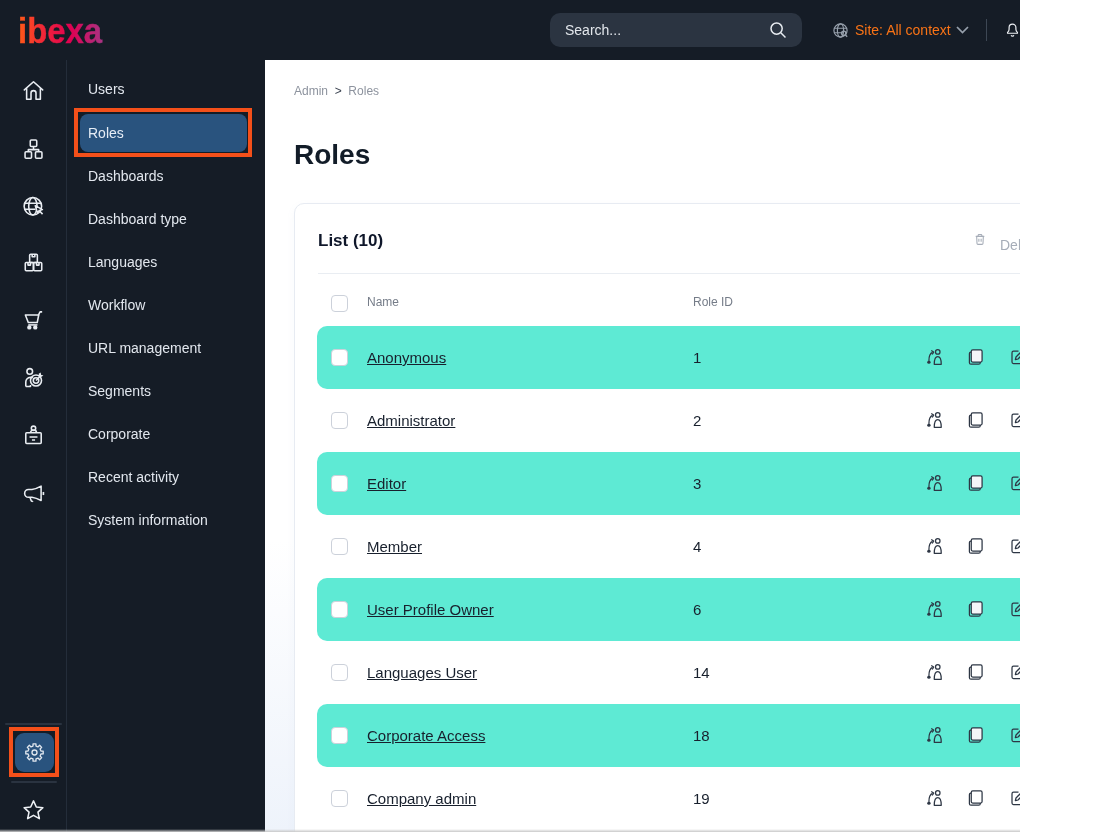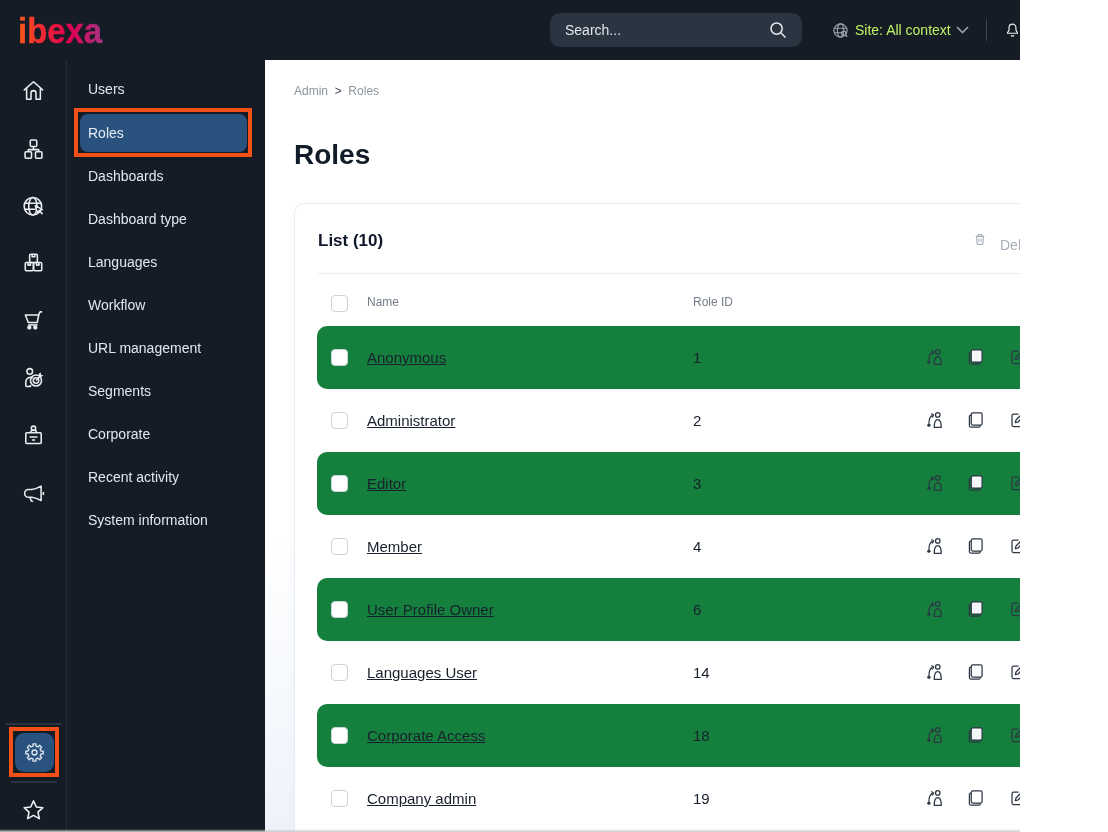--- a/index.html
+++ b/index.html
@@ -3,21 +3,21 @@
 <meta charset="utf-8">
 <style>
 *{margin:0;padding:0;box-sizing:border-box}
 html,body{width:1108px;height:832px;overflow:hidden}
 body{font-family:"Liberation Sans",sans-serif;-webkit-font-smoothing:antialiased}
 #app{position:relative;width:1020px;height:832px;background:#fff;overflow:hidden;will-change:transform}
 .abs{position:absolute}
 
 .topbar{position:absolute;left:0;top:0;width:1108px;height:60px;background:#151c26}
 .search{position:absolute;left:550px;top:13px;width:252px;height:34px;background:#2b3441;border-radius:10px;color:#e3e7ec;font-size:14px;line-height:34px;padding-left:15px}
-.sitectx{position:absolute;left:855px;top:0;height:60px;line-height:60px;font-size:14.5px;color:#bef264}
+.sitectx{position:absolute;left:855px;top:0;height:60px;line-height:60px;font-size:14.5px;color:#f97316}
 .tdiv{position:absolute;left:986px;top:19px;width:1px;height:22px;background:#3d4754}
 .avpill{position:absolute;left:1063px;top:17px;width:39px;height:24px;background:#2b3441;border-radius:12px}
 .avc{position:absolute;left:1064px;top:19px;width:21px;height:21px;border-radius:50%;background:#000000;border:2px solid #2bad52;color:#16a53c;font-size:9px;font-weight:bold;display:flex;align-items:center;justify-content:center;letter-spacing:.2px;transform:translateZ(0)}
 
 .rail{position:absolute;left:0;top:60px;width:66px;height:772px;background:#151c26}
 .rail svg{position:absolute;left:21px}
 .rdiv{position:absolute;background:#2a3340;height:2px;border-radius:1px}
 .gearring{position:absolute;left:9px;top:667px;width:50px;height:50px;border:4px solid #f4501a}
 .geartile{position:absolute;left:1.5px;top:1.5px;width:39px;height:39px;background:#29537e;border-radius:9px;display:flex;align-items:center;justify-content:center}
 .geartile svg{position:static;left:auto}
@@ -37,21 +37,21 @@
 .h1{position:absolute;left:29px;top:78px;font-size:28px;font-weight:bold;color:#121c28;line-height:34px}
 .card{position:absolute;left:29px;top:143px;width:782px;height:700px;background:#fff;border:1px solid #e7ebf2;border-radius:10px;box-shadow:0 3px 8px rgba(140,160,190,.06)}
 .listhead{position:absolute;left:23px;top:27px;font-size:17px;font-weight:bold;color:#0f172a}
 .delbtn{position:absolute;left:677px;top:27px;color:#a6adb8;font-size:14px}
 .delbtn span{position:absolute;left:28px;top:6px;white-space:nowrap}
 .carddiv{position:absolute;left:23px;top:69px;width:737px;height:1px;background:#e9edf2}
 .cb{position:absolute;width:17px;height:17px;border:1px solid #ccd1da;border-radius:4px;background:#fff}
 .colname{position:absolute;font-size:12px;color:#757c88;height:14px;line-height:14px}
 .rows{position:absolute;left:22px;top:122px;width:738px}
 .row{position:absolute;left:0;width:738px;height:63px;--rowbg:#fff}
-.row.g{background:#15803d;border-radius:10px;--rowbg:#f4f5f8}
+.row.g{background:#5eead4;border-radius:10px;--rowbg:#f4f5f8}
 .row .cb{left:14px;top:23px}
 .rname{position:absolute;left:50px;top:23px;font-size:15px;color:#18202d;text-decoration:underline;white-space:nowrap}
 .rid{position:absolute;left:376px;top:23px;font-size:15px;color:#18202d}
 .ricon{position:absolute;top:21px}
 
 .frame-r{position:absolute;left:1105px;top:0;width:3px;height:832px;background:linear-gradient(to right,rgba(0,0,0,0),#c6c6c6)}
 .frame-b{position:absolute;left:0;top:829px;width:1108px;height:3px;background:linear-gradient(to bottom,rgba(0,0,0,0),#c9c9c9)}
 </style>
 </head>
 <body>

